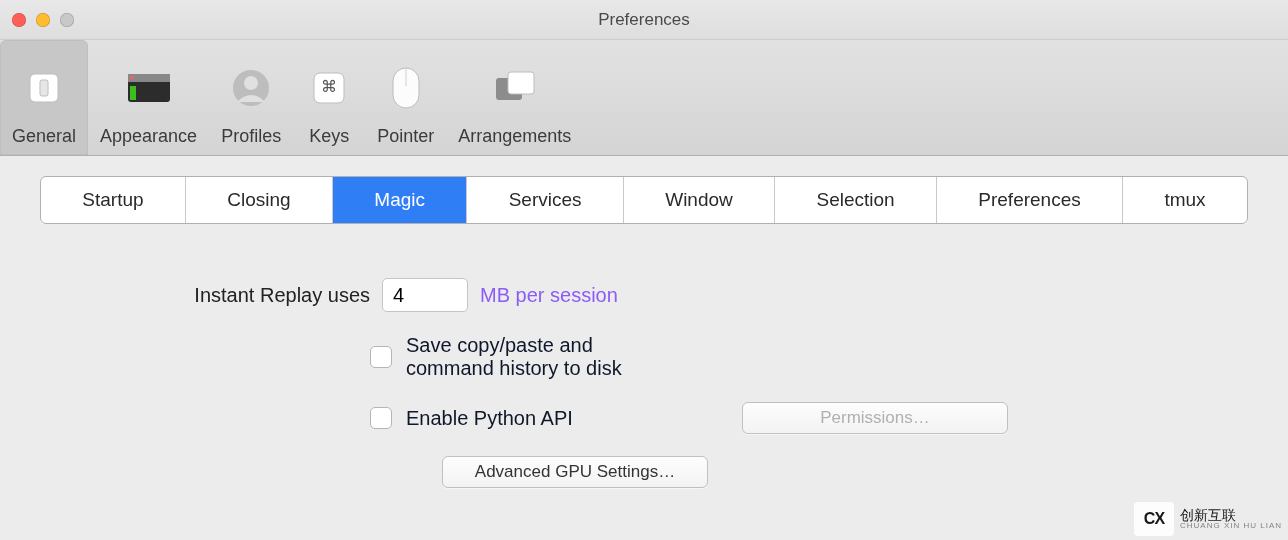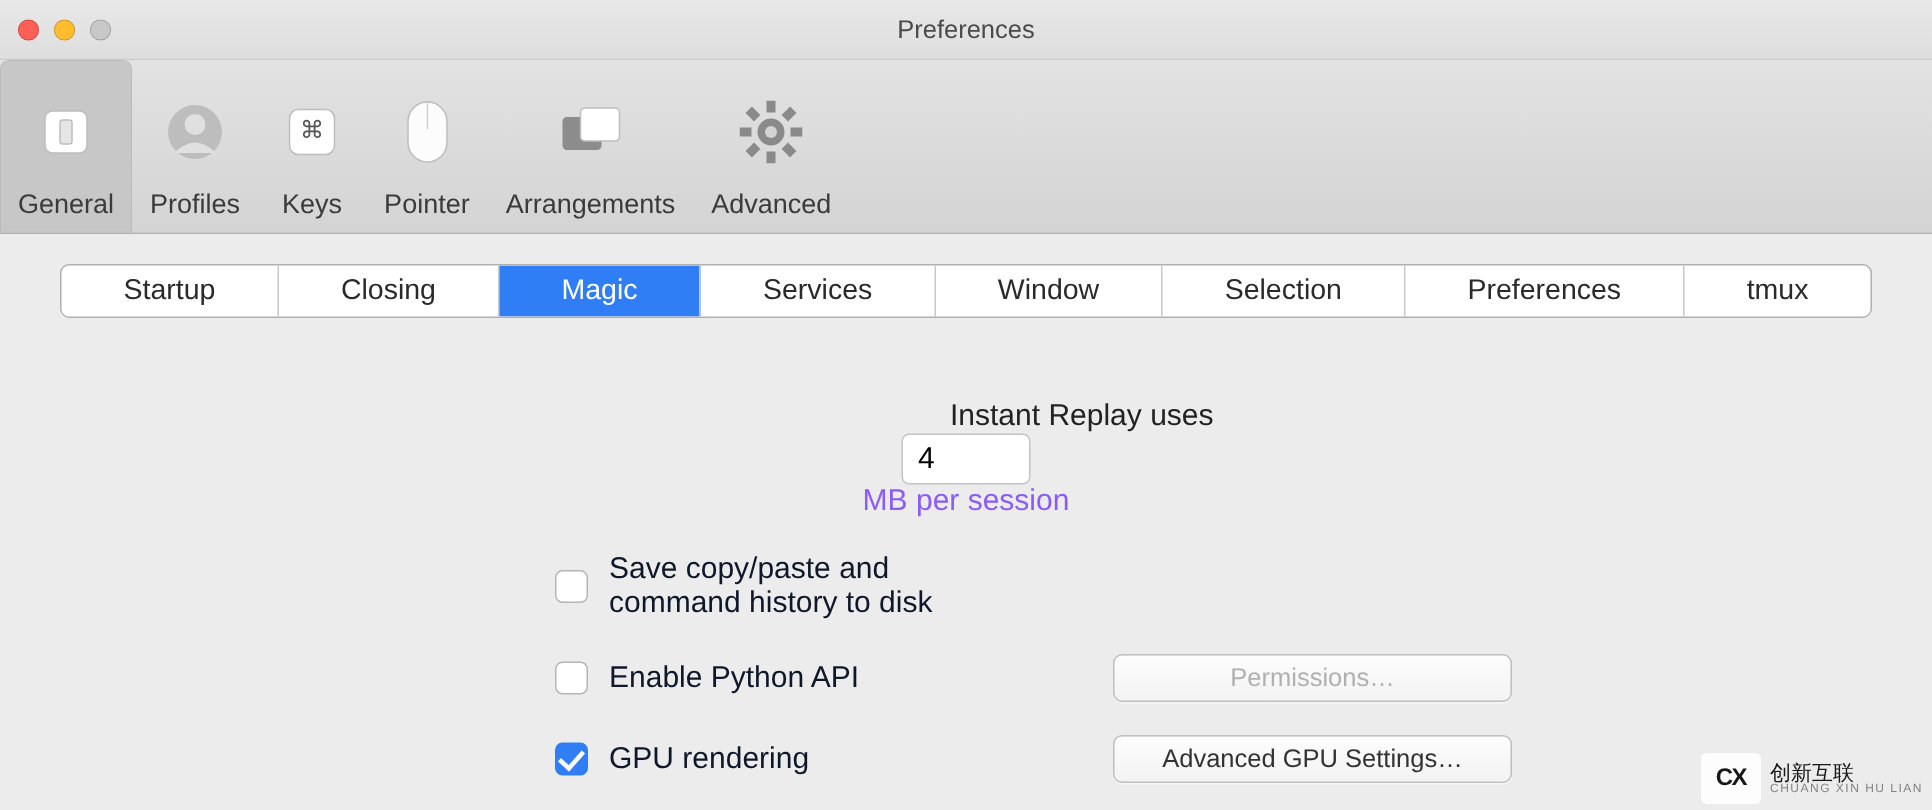--- a/index.html
+++ b/index.html
@@ -21,21 +21,21 @@
   .tool .icon { width: 48px; height: 48px; margin-bottom: 14px; display: flex; align-items: center; justify-content: center; }
   .tool .label { font-size: 18px; color: #3b3b3b; }
   .spacer { flex: 1; }
   .search { flex: 0 0 450px; margin: 0 0 36px 0; height: 34px; border: 1px solid #c0c0c0; border-radius: 7px; background: #fff; display: flex; align-items: center; padding: 0 10px; box-shadow: 0 1px 0 rgba(255,255,255,.6); }
   .search svg { opacity: .55; }
   .search input { border: none; outline: none; font-size: 18px; color: #555; background: transparent; flex: 1; margin-left: 8px; }
   .search input::placeholder { color: #9a9a9a; }
 
   
   .content-wrap { padding: 20px 40px 40px; }
-  .subtabs { display: flex; height: 36px; border: 1px solid #b0b0b0; border-radius: 6px; overflow: hidden; background: #fff; box-shadow: 0 1px 0 rgba(255,255,255,.6); }
+  .subtabs { display: flex; height: 48px; border: 1px solid #b0b0b0; border-radius: 6px; overflow: hidden; background: #fff; box-shadow: 0 1px 0 rgba(255,255,255,.6); }
   .subtab { flex: 1 1 auto; display: flex; align-items: center; justify-content: center; font-size: 19px; color: #2a2a2a; border-right: 1px solid #c8c8c8; cursor: default; padding: 0 16px; white-space: nowrap; }
   .subtab:last-child { border-right: none; }
   .subtab.active { background: #2f7ef6; color: #fff; }
 
   
   .panel { padding: 54px 0 44px 0; background: #ececec; }
   .row { display: flex; align-items: center; margin-bottom: 22px; }
   .row .lead { width: 330px; text-align: left; font-size: 20px; color: #222; }
   .lead-offset { padding-left: 330px; }
   .numfield { width: 86px; height: 34px; border: 1px solid #c4c4c4; border-radius: 5px; background: #fff; font-size: 20px; padding: 0 10px; text-align: left; margin: 0 12px; }
@@ -77,20 +77,31 @@
   <div class="tool active">
     <div class="icon">
       <svg width="40" height="40" viewBox="0 0 40 40">
           <rect x="6" y="6" width="28" height="28" rx="5" fill="#fff" stroke="#bdbdbd"></rect>
           <rect x="16" y="12" width="8" height="16" rx="2" fill="#e6e6e6" stroke="#bdbdbd"></rect>
         </svg>
     </div>
     <span class="label">General</span>
   </div>
 
+  <div class="tool">
+    <div class="icon">
+      <svg width="46" height="40" viewBox="0 0 46 40">
+          <rect x="2" y="6" width="42" height="28" rx="3" fill="#2c2c2c"></rect>
+          <rect x="2" y="6" width="42" height="8" fill="#888"></rect>
+          <rect x="4" y="18" width="6" height="14" fill="#3cbe1f"></rect>
+          <rect x="4" y="8" width="3" height="3" fill="#ff5f57"></rect>
+        </svg>
+    </div>
+    <span class="label">Appearance</span>
+  </div>
 
   <div class="tool">
     <div class="icon">
       <svg width="40" height="40" viewBox="0 0 40 40">
           <circle cx="20" cy="20" r="18" fill="#bdbdbd"></circle>
           <circle cx="20" cy="15" r="7" fill="#e0e0e0"></circle>
           <path d="M6 34 Q20 20 34 34" fill="#e0e0e0"></path>
         </svg>
     </div>
     <span class="label">Profiles</span>
@@ -120,41 +131,20 @@
   <div class="tool">
     <div class="icon">
       <svg width="46" height="40" viewBox="0 0 46 40">
           <rect x="4" y="10" width="26" height="22" rx="3" fill="#8c8c8c"></rect>
           <rect x="16" y="4" width="26" height="22" rx="3" fill="#fff" stroke="#bdbdbd"></rect>
         </svg>
     </div>
     <span class="label">Arrangements</span>
   </div>
 
-  <div class="tool">
-    <div class="icon">
-      <svg width="42" height="42" viewBox="0 0 42 42">
-          <g fill="#8a8a8a">
-            <circle cx="21" cy="21" r="9"></circle>
-            <g transform="translate(21,21)">
-              <rect x="-3" y="-21" width="6" height="8"></rect>
-              <rect x="-3" y="13" width="6" height="8"></rect>
-              <rect x="-21" y="-3" width="8" height="6"></rect>
-              <rect x="13" y="-3" width="8" height="6"></rect>
-              <rect x="-3" y="-21" width="6" height="8" transform="rotate(45)"></rect>
-              <rect x="-3" y="13" width="6" height="8" transform="rotate(45)"></rect>
-              <rect x="-21" y="-3" width="8" height="6" transform="rotate(45)"></rect>
-              <rect x="13" y="-3" width="8" height="6" transform="rotate(45)"></rect>
-            </g>
-            <circle cx="21" cy="21" r="4" fill="#d4d4d4"></circle>
-          </g>
-        </svg>
-    </div>
-    <span class="label">Advanced</span>
-  </div>
 
   <div class="spacer"></div>
 
 </div>
 
 <div class="content-wrap">
 
   <div class="subtabs">
     <div class="subtab">
         <span>Startup</span>
@@ -177,21 +167,21 @@
     <div class="subtab">
         <span>Preferences</span>
       </div>
     <div class="subtab">
         <span>tmux</span>
       </div>
   </div>
 
   <div class="panel">
 
-    <div class="row lead-offset" style="padding-left:0;flex-direction:column;">
+    <div class="row lead-offset" style="padding-left:0;">
       <div class="lead" style="text-align:right; padding-right:0;">
         <span>Instant Replay uses</span>
       </div>
       <input class="numfield" type="text" value="4" style="">
       <span class="aftertext">MB per session</span>
     </div>
 
     <div class="row align-check">
       <div class="left">
         <input type="checkbox" class="check" style="">
@@ -203,24 +193,20 @@
       <div class="left">
         <input type="checkbox" class="check" style="">
         <span class="chklabel">Enable Python API</span>
       </div>
       <div class="btn-col">
         <button class="btn" disabled="">Permissions…</button>
       </div>
     </div>
 
     <div class="row align-check" style="margin-bottom:0;">
-      <div class="left">
-        <input type="checkbox" class="check" checked="" style="">
-        <span class="chklabel">GPU rendering</span>
-      </div>
       <div class="btn-col">
         <button class="btn">Advanced GPU Settings…</button>
       </div>
     </div>
 
   </div>
 </div>
 
 <div class="watermark">
   <div class="logo">CX</div>

